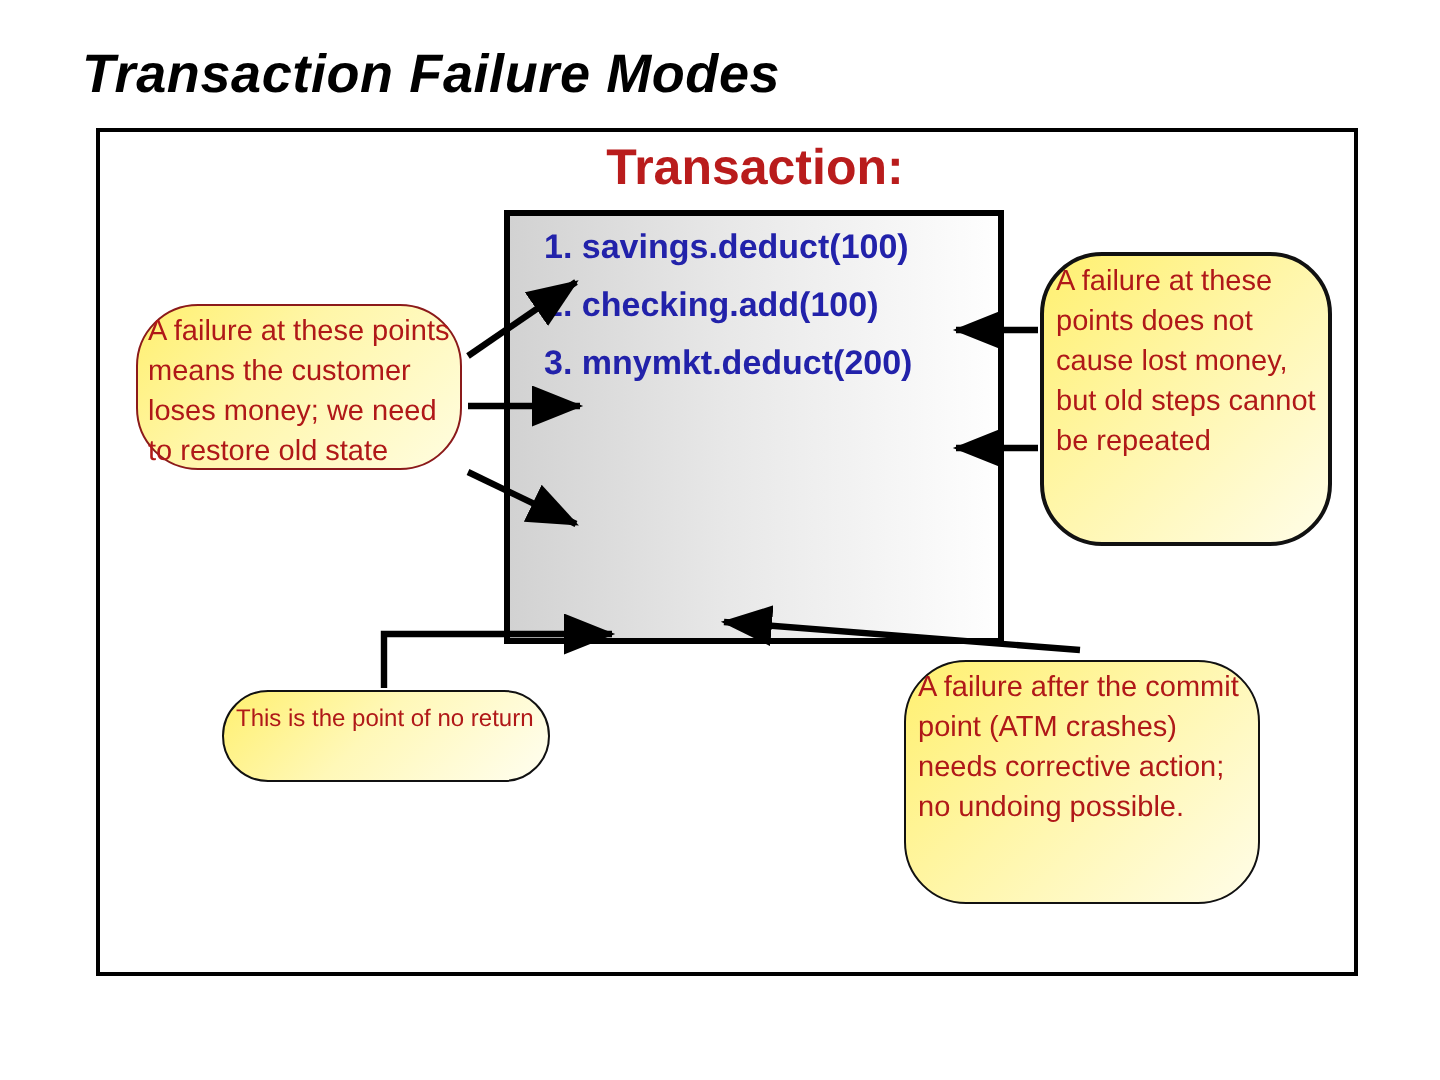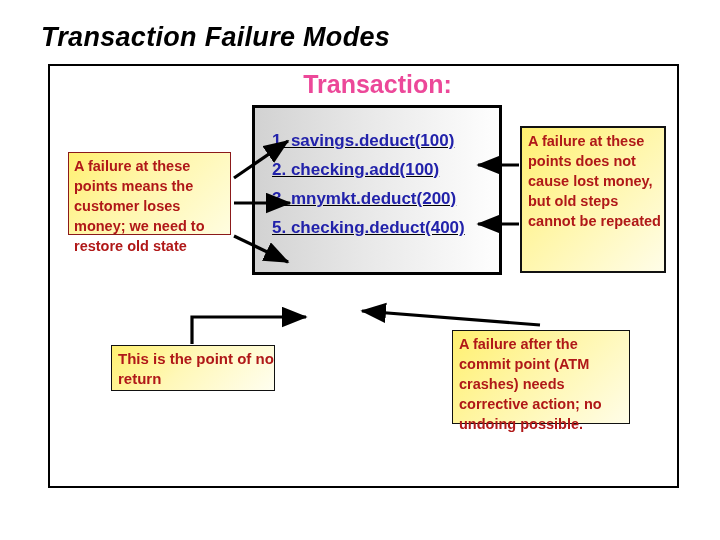--- a/index.html
+++ b/index.html
@@ -44,56 +44,56 @@
 
   
   #transaction-heading {
     position: absolute;
     left: 253px;
     top: 70px;
     width: 249px;
     text-align: center;
     font-size: 25px;
     font-weight: bold;
-    color: #ec4899;
+    color: #b91c1c;
     white-space: nowrap;
   }
 
   
   #transaction-box {
     position: absolute;
     left: 252px;
     top: 105px;
     width: 250px;
-    height: 170px;
+    height: 217px;
     border: 3px solid #000000;
     box-sizing: border-box;
     background: linear-gradient(to right, #d2d2d2 0%, #e8e8e8 45%, #fefefe 100%);
     z-index: 4;
-    padding-top: 18px;
-    box-sizing: border-box;
-    text-decoration: underline;
+    padding-top: 1px;
+    box-sizing: border-box;
   }
   .step-line {
     font-size: 17px;
     font-weight: bold;
     color: #2222AA;
     padding-left: 17px;
     line-height: 29px;
     height: 29px;
     white-space: nowrap;
   }
 
   
   .callout {
     position: absolute;
     box-sizing: border-box;
     color: #B01818;
-    font-weight: bold;
+    font-weight: normal;
     z-index: 6;
+    border-radius: 31px;
   }
   .callout .callout-text {
     display: block;
     white-space: pre-line;
   }
 
   #callout-left {
     left: 68px;
     top: 152px;
     width: 163px;
@@ -117,30 +117,30 @@
     padding: 3px 0 0 6px;
   }
 
   #callout-no-return {
     left: 111px;
     top: 345px;
     width: 164px;
     height: 46px;
     border: 1.5px solid #111111;
     background: linear-gradient(135deg, #FFF070 0%, #FFF8B8 45%, #FFFEF0 100%);
-    font-size: 15px;
+    font-size: 12px;
     line-height: 20px;
     padding: 3px 0 0 6px;
   }
 
   #callout-after-commit {
     left: 452px;
     top: 330px;
     width: 178px;
-    height: 94px;
+    height: 122px;
     border: 1.5px solid #111111;
     background: linear-gradient(135deg, #FFF070 0%, #FFF6A8 45%, #FFFDE8 100%);
     font-size: 14.5px;
     line-height: 20px;
     padding: 3px 0 0 6px;
   }
 
   
   #connectors {
     position: absolute;
@@ -160,21 +160,20 @@
   <div id="slide-title">Transaction Failure Modes</div>
 
   <div id="outer-frame"></div>
 
   <div id="transaction-heading">Transaction:</div>
 
   <div id="transaction-box">
     <div class="step-line">1. savings.deduct(100)</div>
     <div class="step-line">2. checking.add(100)</div>
     <div class="step-line">3. mnymkt.deduct(200)</div>
-    <div class="step-line">5. checking.deduct(400)</div>
   </div>
 
   <svg id="connectors" viewBox="0 0 720 540" xmlns="http://www.w3.org/2000/svg">
     <defs>
       <marker id="arrowhead" markerWidth="9" markerHeight="9" refX="7.5" refY="3.2" orient="auto" markerUnits="strokeWidth">
         <path d="M0,0 L8,3.2 L0,6.4 z" fill="#000000"></path>
       </marker>
     </defs>
 
     <line x1="234" y1="178" x2="288" y2="141" stroke="#000000" stroke-width="3.2" marker-end="url(#arrowhead)"></line>

